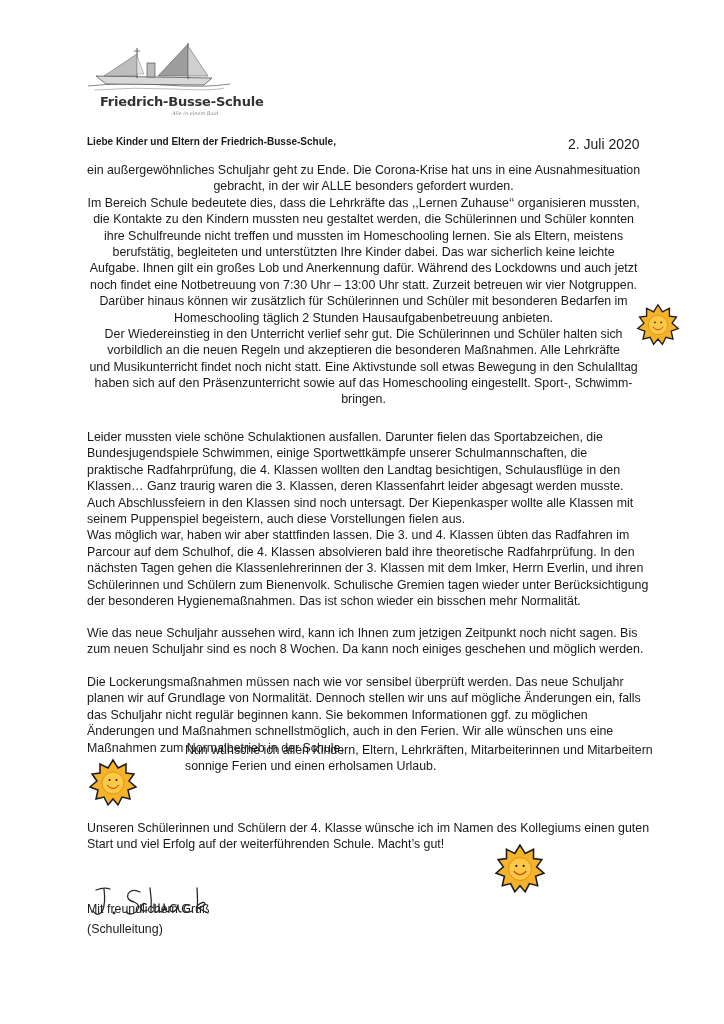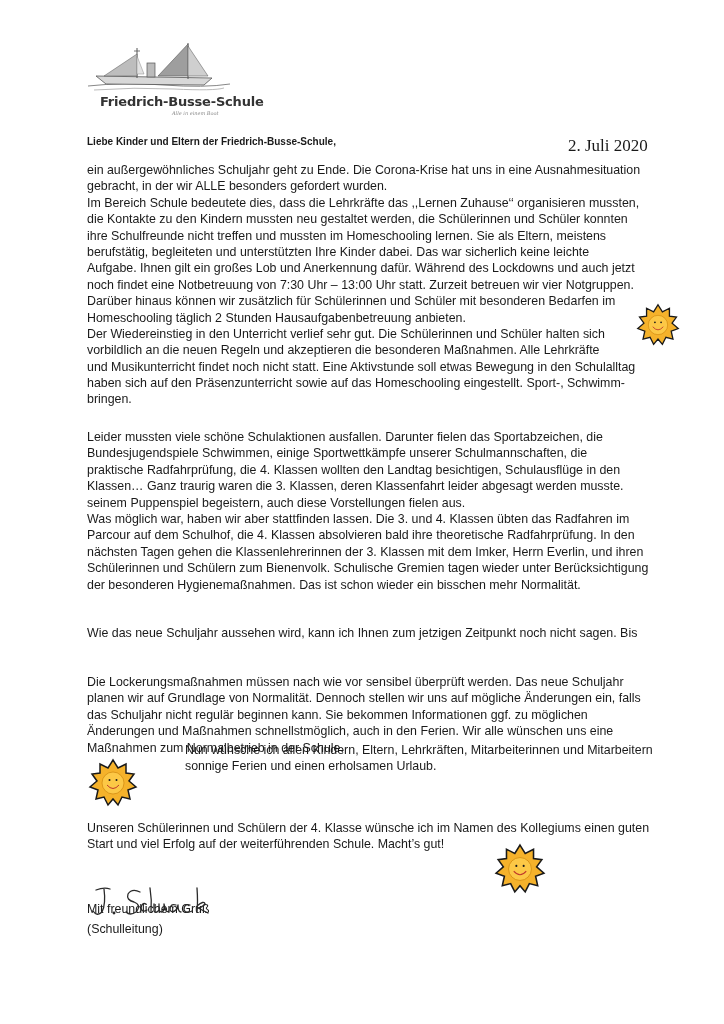--- a/index.html
+++ b/index.html
@@ -5,24 +5,24 @@
     html, body { margin: 0; padding: 0; background: #ffffff; }
     body { width: 724px; height: 1024px; position: relative; overflow: hidden;
            font-family: "Liberation Sans", sans-serif; color: #1a1a1a; }
     .logo { position: absolute; left: 84px; top: 38px; width: 150px; height: 80px; }
     .logo svg { position: absolute; left: 0; top: 0; }
     .logo-title { position: absolute; left: 16px; top: 56px; font-family: "DejaVu Sans", sans-serif;
                   font-weight: bold; font-size: 13px; color: #333; letter-spacing: -0.2px; white-space: nowrap; }
     .logo-tag { position: absolute; left: 88px; top: 72px; font-family: "DejaVu Serif", serif;
                 font-style: italic; font-size: 5px; color: #888; white-space: nowrap; }
     .heading { position: absolute; left: 87px; top: 136px; font-weight: bold; font-size: 10px; white-space: nowrap; }
-    .date { position: absolute; left: 568px; top: 136px; font-size: 17px; white-space: nowrap; font-family: Liberation Serif, serif; }
+    .date { position: absolute; left: 568px; top: 136px; font-size: 14px; white-space: nowrap; }
     .block { position: absolute; left: 87px; font-size: 12.4px; line-height: 16.4px; white-space: nowrap; }
     .block div { height: 16.4px; }
-    .p1 { top: 162px; }
+    .p1 { top: 162px; text-align: center; }
     .p2 { top: 429px; }
     .p3 { top: 625px; }
     .p4 { top: 674px; }
     .p5 { top: 742px; left: 148px; margin-left: 37px; }
     .p6 { top: 820px; }
     .closing { top: 869px; margin-top: 32px; }
     .signature { position: absolute; left: 88px; top: 884px; width: 140px; height: 36px; }
     .role { top: 921px; }
     .sun { position: absolute; }
     .sun1 { left: 636px; top: 303px; width: 44px; height: 44px; }
@@ -74,30 +74,32 @@
   <div>und Musikunterricht findet noch nicht statt. Eine Aktivstunde soll etwas Bewegung in den Schulalltag</div>
   <div>haben sich auf den Präsenzunterricht sowie auf das Homeschooling eingestellt. Sport-, Schwimm-</div>
   <div>bringen.</div>
 </div>
 
 <div class="block p2">
   <div>Leider mussten viele schöne Schulaktionen ausfallen. Darunter fielen das Sportabzeichen, die</div>
   <div>Bundesjugendspiele Schwimmen, einige Sportwettkämpfe unserer Schulmannschaften, die</div>
   <div>praktische Radfahrprüfung, die 4. Klassen wollten den Landtag besichtigen, Schulausflüge in den</div>
   <div>Klassen…  Ganz traurig waren die 3. Klassen, deren Klassenfahrt leider abgesagt werden musste.</div>
+  <div>Auch Abschlussfeiern in den Klassen sind noch untersagt. Der Kiepenkasper wollte alle Klassen mit</div>
   <div>seinem Puppenspiel begeistern, auch diese Vorstellungen fielen aus.</div>
   <div>Was möglich war, haben wir aber stattfinden lassen. Die 3. und 4. Klassen übten das Radfahren im</div>
   <div>Parcour auf dem Schulhof, die 4. Klassen absolvieren bald ihre theoretische Radfahrprüfung. In den</div>
   <div>nächsten Tagen gehen die Klassenlehrerinnen der 3. Klassen mit dem Imker, Herrn Everlin, und ihren</div>
   <div>Schülerinnen und Schülern zum Bienenvolk. Schulische Gremien tagen wieder unter Berücksichtigung</div>
   <div>der besonderen Hygienemaßnahmen. Das ist schon wieder ein bisschen mehr Normalität.</div>
 </div>
 
 <div class="block p3">
   <div>Wie das neue Schuljahr aussehen wird, kann ich Ihnen zum jetzigen Zeitpunkt noch nicht sagen. Bis</div>
+  <div>zum neuen Schuljahr sind es noch 8 Wochen. Da kann noch einiges geschehen und möglich werden.</div>
 </div>
 
 <div class="block p4">
   <div>Die Lockerungsmaßnahmen müssen nach wie vor sensibel überprüft werden. Das neue Schuljahr</div>
   <div>planen wir auf Grundlage von Normalität. Dennoch stellen wir uns auf mögliche Änderungen ein, falls</div>
   <div>das Schuljahr nicht regulär beginnen kann. Sie bekommen Informationen ggf. zu möglichen</div>
   <div>Änderungen und Maßnahmen schnellstmöglich, auch in den Ferien. Wir alle wünschen uns eine</div>
   <div>Maßnahmen zum Normalbetrieb in der Schule.</div>
 </div>
 

